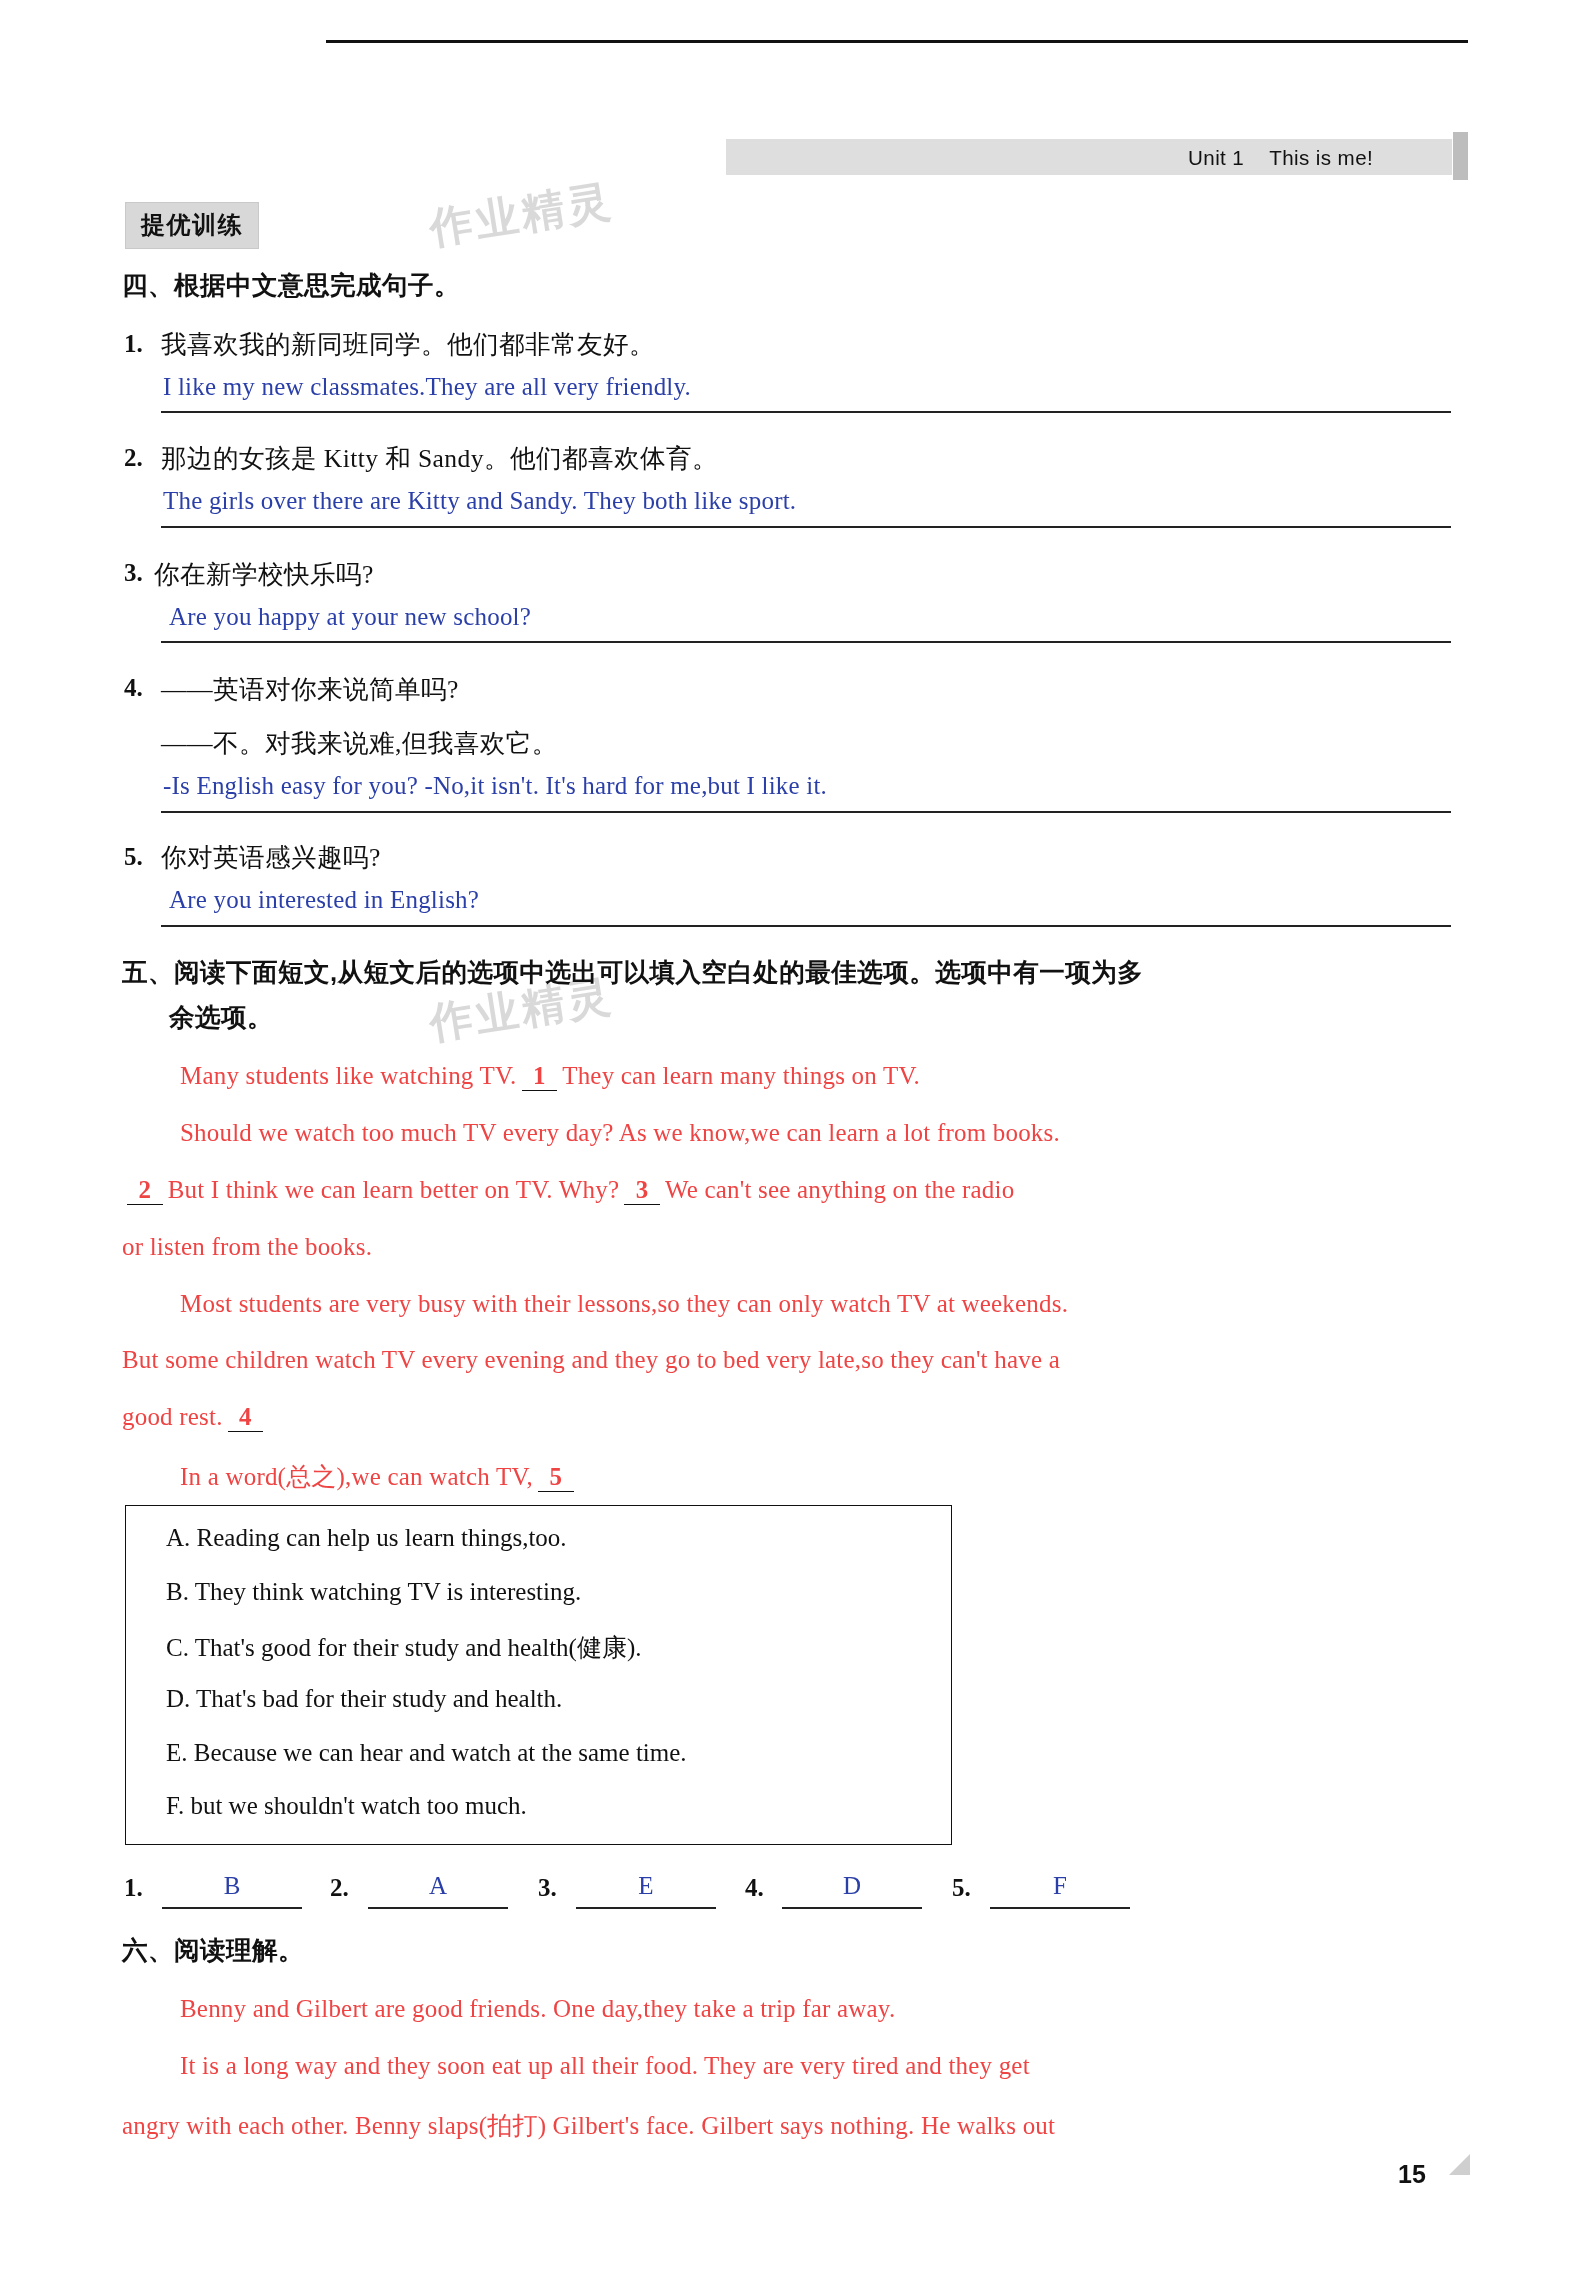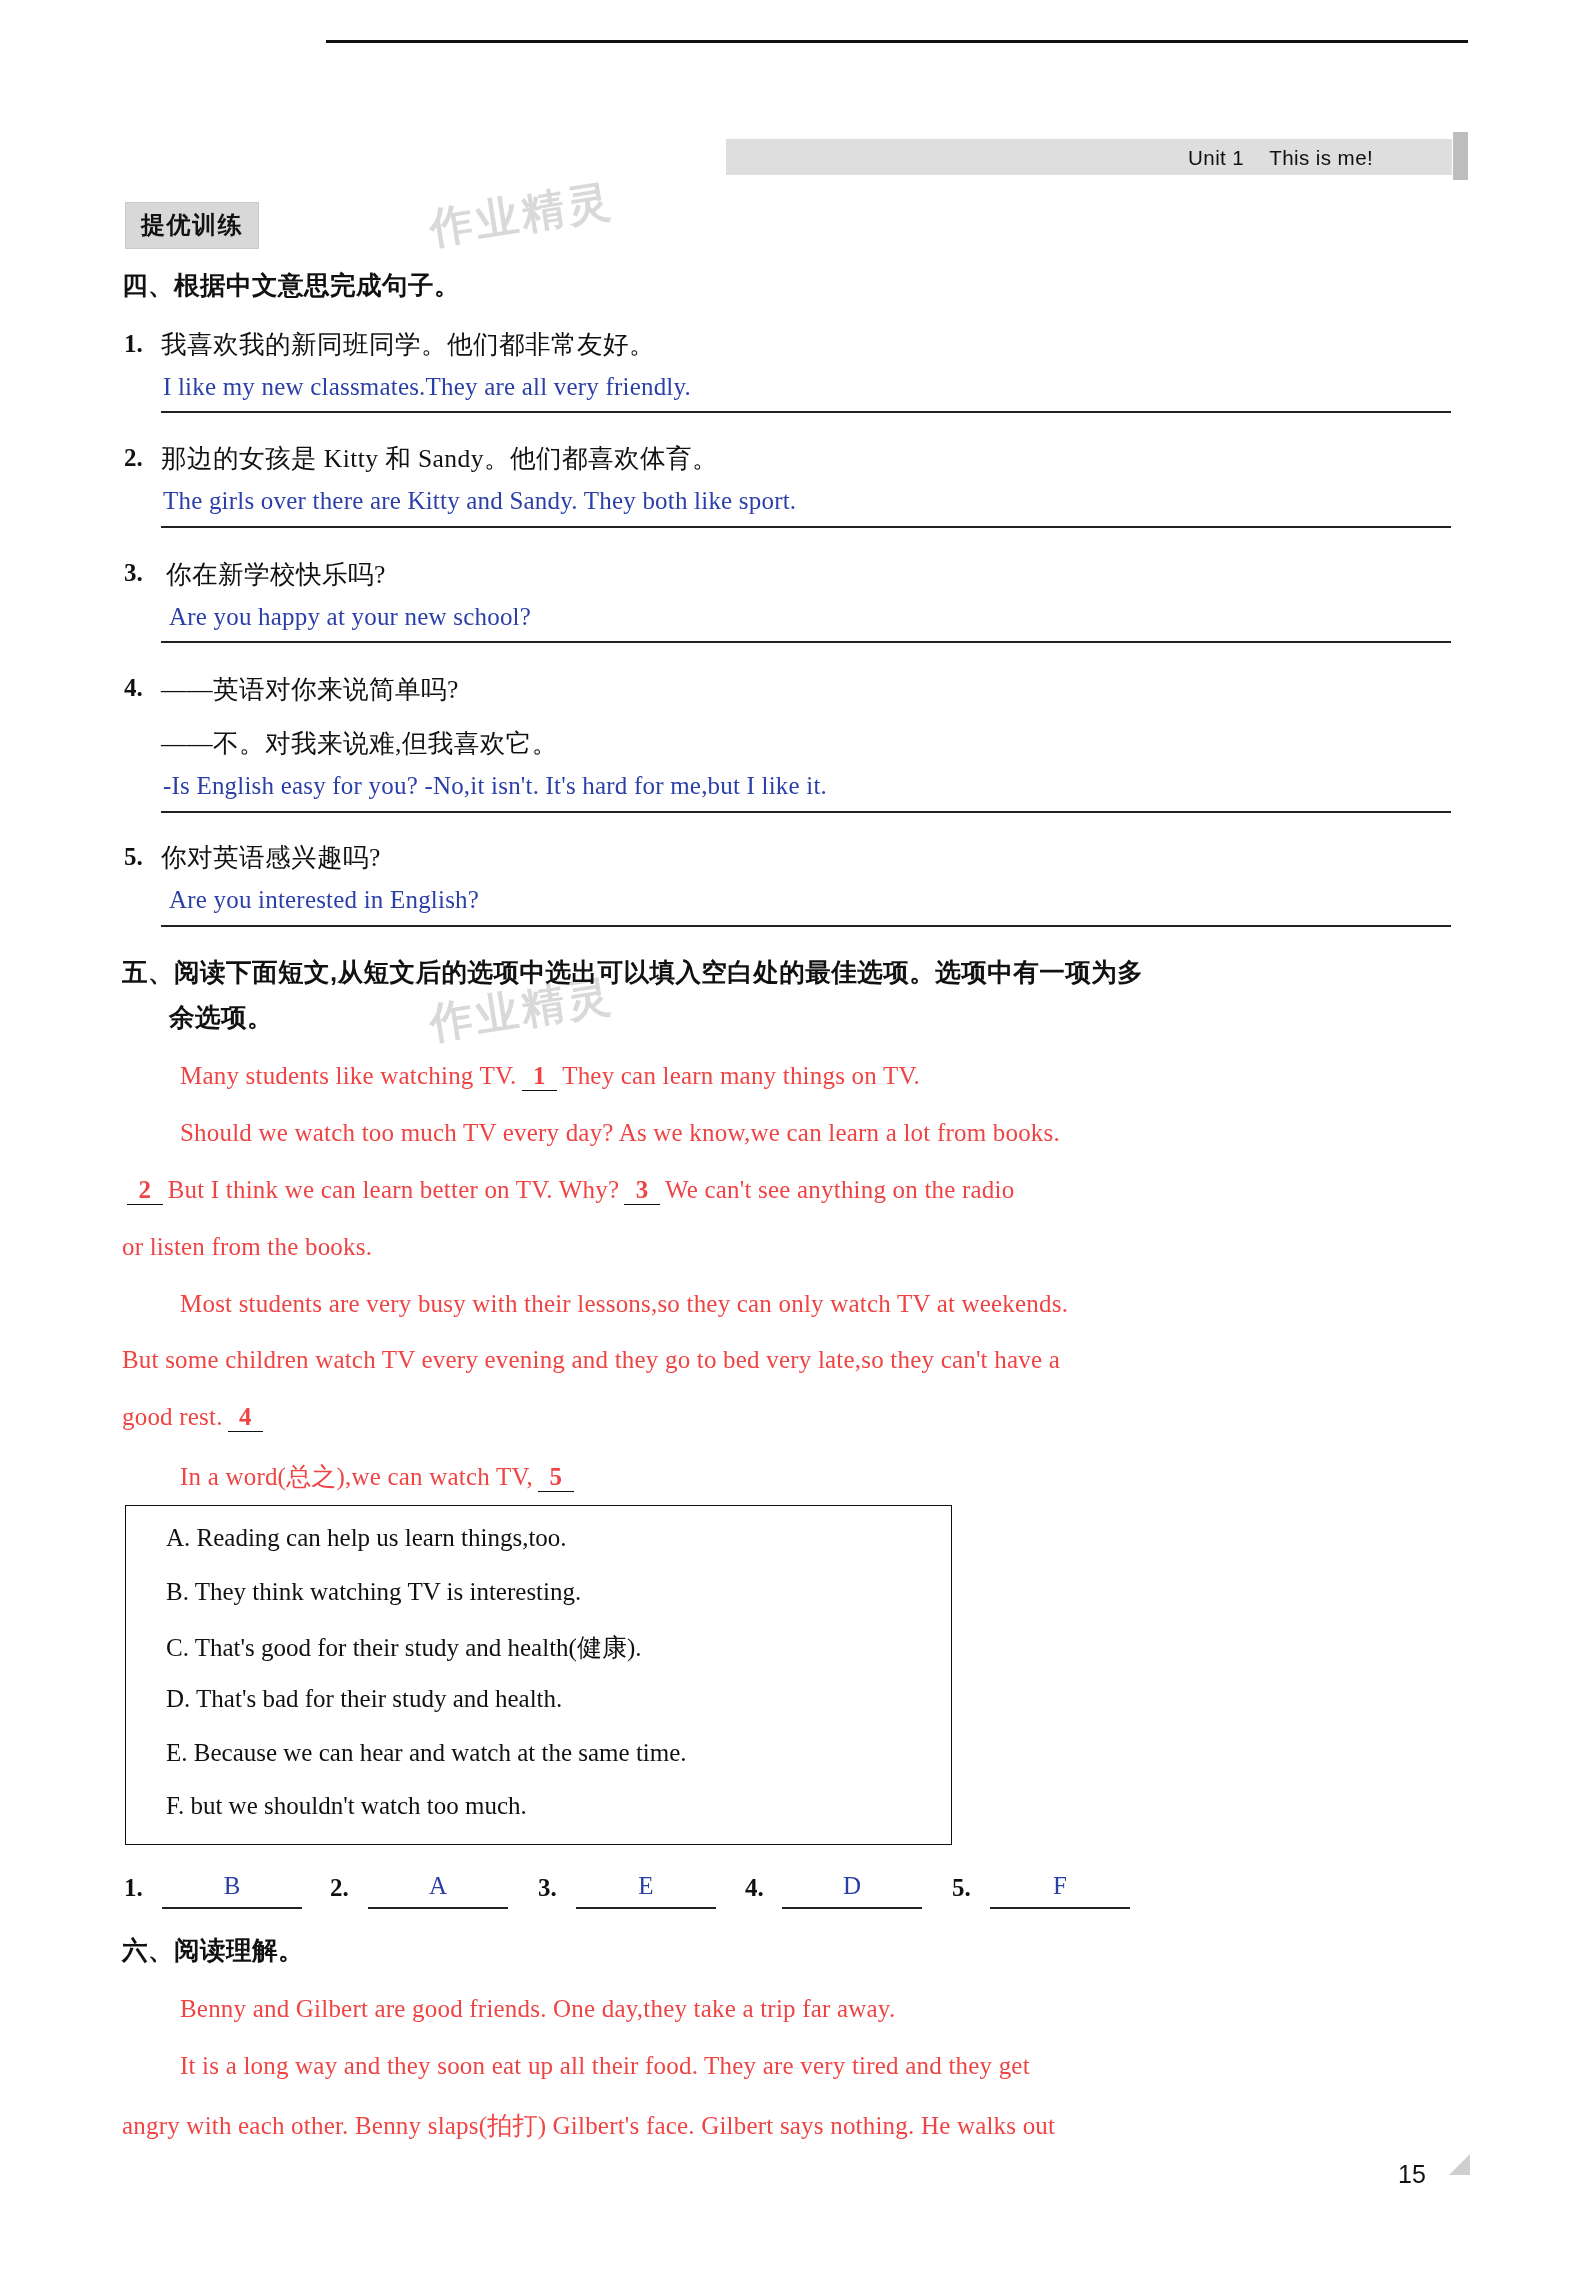--- a/index.html
+++ b/index.html
@@ -186,21 +186,21 @@
   .wm1 { left: 429px; top: 186px; font-size: 43px; }
   .wm2 { left: 429px; top: 981px; font-size: 43px; }
 
   
   .pageno {
     position: absolute;
     left: 1398px;
     top: 2160px;
     font-family: "Liberation Sans", sans-serif;
     font-size: 25px;
-    font-weight: normal;
+    font-weight: bold;
     color: #111;
   }
   .corner {
     position: absolute;
     left: 1449px;
     top: 2154px;
     width: 0; height: 0;
     border-left: 21.4px solid transparent;
     border-bottom: 21.4px solid #cfcfcf;
   }
@@ -230,21 +230,21 @@
   <div class="cn" style="left:161px; top:327px;">我喜欢我的新同班同学。他们都非常友好。</div>
   <div class="ans" style="left:163px; top:373px;">I like my new classmates.They are all very friendly.</div>
   <div class="ansline" style="left:161px; top:411px; width:1290px;"></div>
 
   <div class="num" style="left:124px; top:444px;">2.</div>
   <div class="cn" style="left:161px; top:441px;">那边的女孩是 Kitty 和 Sandy。他们都喜欢体育。</div>
   <div class="ans" style="left:163px; top:487px;">The girls over there are Kitty and Sandy. They both like sport.</div>
   <div class="ansline" style="left:161px; top:526px; width:1290px;"></div>
 
   <div class="num" style="left:124px; top:559px;">3.</div>
-  <div class="cn" style="left:166px; top:557px;">你在新学校快乐吗?</div>
+  <div class="cn" style="left:154px; top:557px;">你在新学校快乐吗?</div>
   <div class="ans" style="left:169px; top:603px;">Are you happy at your new school?</div>
   <div class="ansline" style="left:161px; top:641px; width:1290px;"></div>
 
   <div class="num" style="left:124px; top:674px;">4.</div>
   <div class="cn" style="left:161px; top:672px;">——英语对你来说简单吗?</div>
   <div class="cn" style="left:161px; top:726px;">——不。对我来说难,但我喜欢它。</div>
   <div class="ans" style="left:163px; top:772px;">-Is English easy for you?   -No,it isn't. It's hard for me,but I like it.</div>
   <div class="ansline" style="left:161px; top:811px; width:1290px;"></div>
 
   <div class="num" style="left:124px; top:843px;">5.</div>

